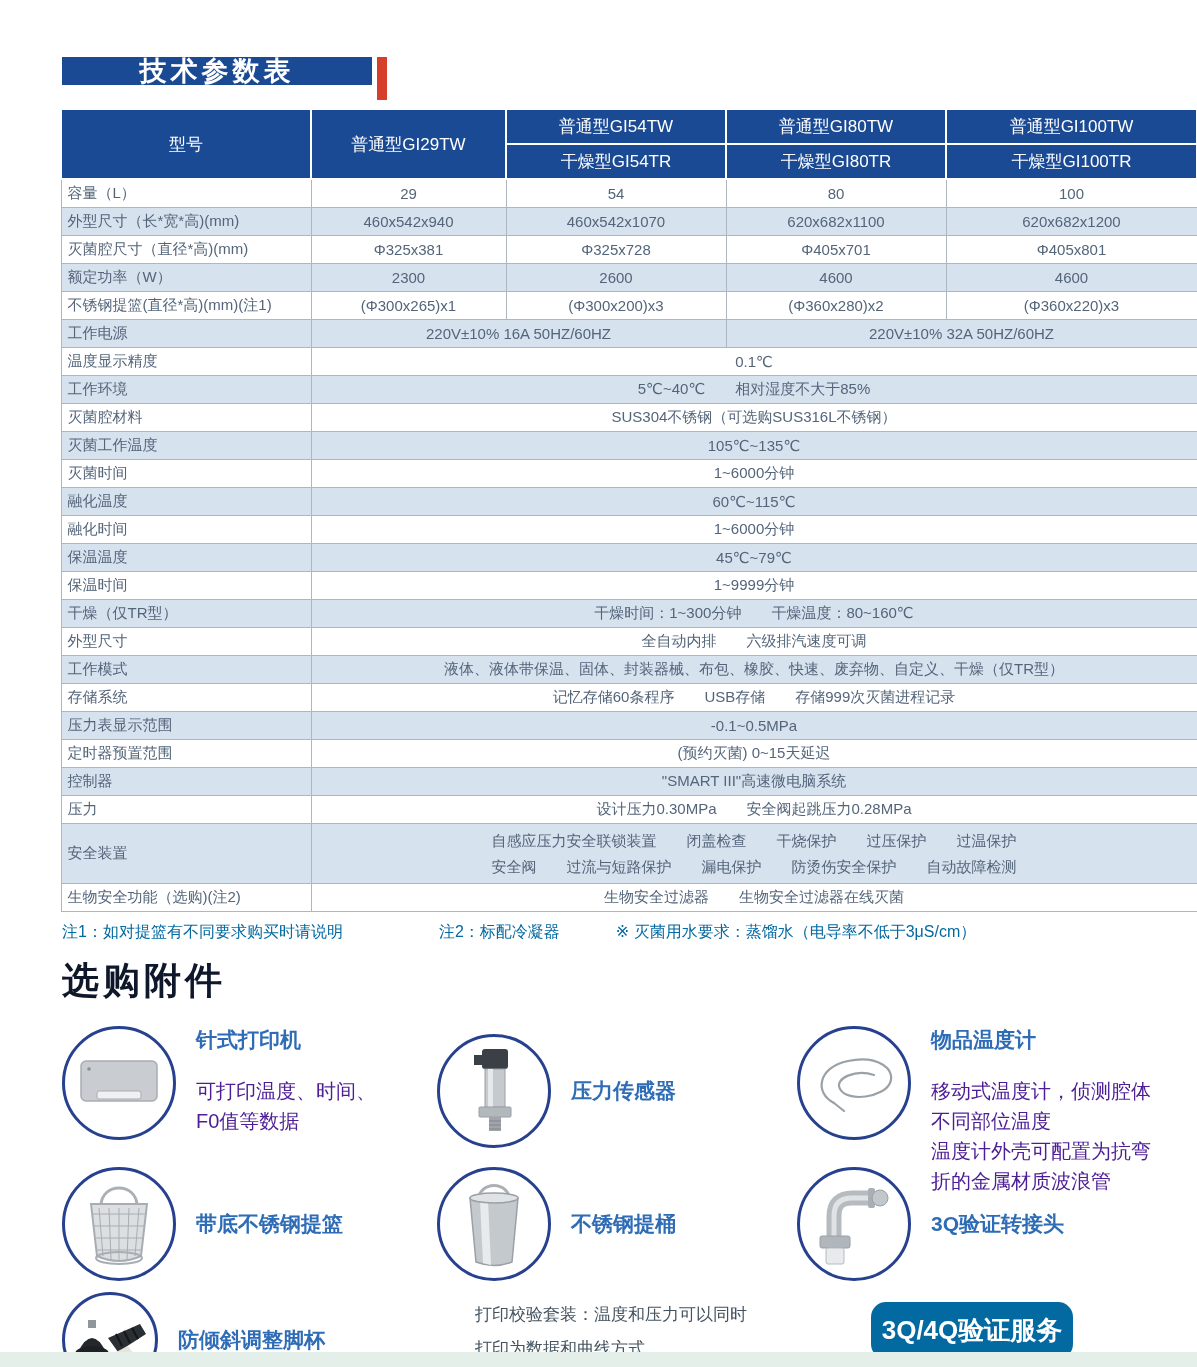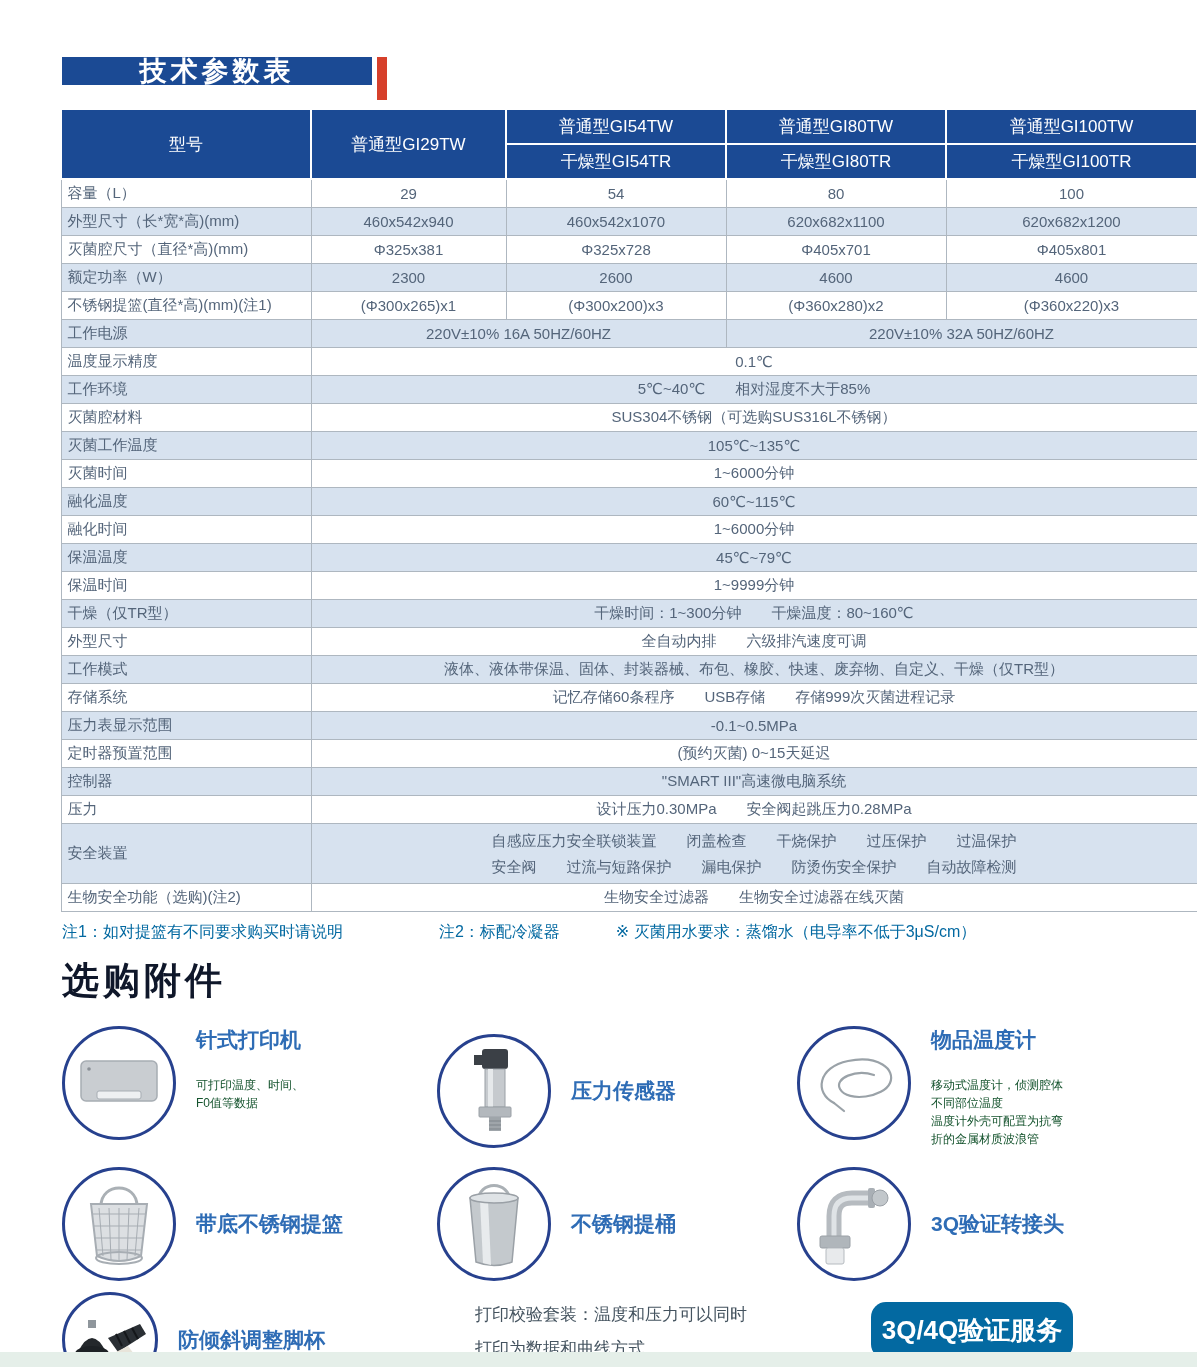--- a/index.html
+++ b/index.html
@@ -38,21 +38,21 @@
               display: grid; grid-template-columns: 375px 360px 375px;
               grid-template-rows: 130px 120px 96px; row-gap: 8px; }
   .acc-item { display: flex; }
   .acc-item.centered { align-items: center; }
   .circle { flex: 0 0 auto; border: 3px solid #27418e; border-radius: 50%;
             display: flex; align-items: center; justify-content: center; background: #fff; }
   .c112 { width: 114px; height: 114px; }
   .c96  { width: 96px;  height: 96px;  }
   .acc-text { margin-left: 20px; }
   .acc-name { font-size: 21px; font-weight: bold; color: #2e6cb5; margin-bottom: 22px; }
-  .acc-desc { font-size: 12px; color: #14532d; line-height: 1.5; white-space: pre-line; }
+  .acc-desc { font-size: 20px; color: #4c1d95; line-height: 1.5; white-space: pre-line; }
   .acc-item.titleonly .acc-name { margin-bottom: 0; }
   .calib-text { padding-left: 38px; padding-top: 6px; font-size: 17px; color: #44535f;
                 line-height: 2.0; white-space: pre-line; }
   .badge-wrap { padding-left: 74px; padding-top: 10px; }
   .badge { display: inline-flex; align-items: center; justify-content: center;
            width: 202px; height: 57px; border-radius: 15px; background: #0369a1;
            color: #ffffff; font-size: 26px; font-weight: 600; }
 
   
   .footer-strip { position: absolute; left: 0; bottom: 0; width: 100%; height: 15px; background: #e5efe9; }

